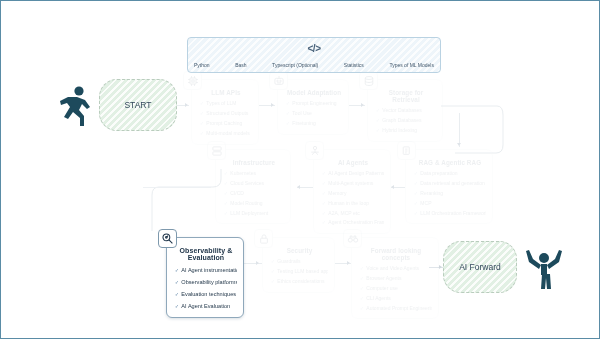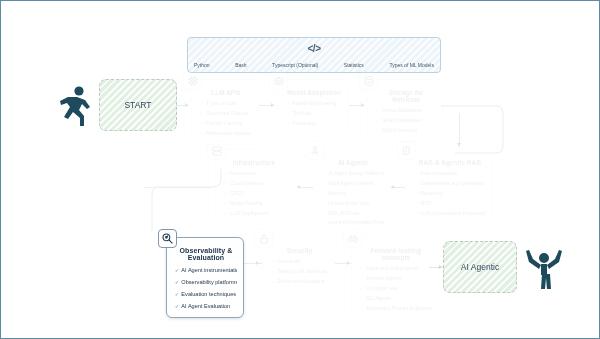--- a/index.html
+++ b/index.html
@@ -88,21 +88,21 @@
     background:#ffffff; border:1px solid #d9e1e8;
     display:flex; align-items:center; justify-content:center;
   }
   .badge svg{ display:block; }
   .card.active .badge{ border:1px solid #7e99ad; }
 
   
   .term{
     position:absolute;
     border:1px dashed #b9ccbd;
-    border-radius:7px;
+    border-radius:18px;
     display:flex; align-items:center; justify-content:center;
     font-size:8.5px; color:#33485c;
   }
   #start-block{ left:98px; top:78px; width:78px; height:52px; }
   #end-block{ left:442px; top:240px; width:74px; height:52px; }
 
   
   .figure{ position:absolute; }
 
   
@@ -174,21 +174,21 @@
     <span>START</span>
   </div>
   <div class="figure" style="left:58px; top:84px;">
     <svg width="34" height="44" viewBox="0 0 34 44" fill="#1d4a5c">
       <circle cx="20" cy="6" r="4.6"></circle>
       <path d="M18 12 L26 15 L31 22 L28 24 L23 19 L20 25 L25 31 L25 41 L21 41 L21 33 L14 27 L9 34 L5 32 L11 22 L8 18 L2 20 L1 16 L9 12 Z"></path>
     </svg>
   </div>
 
   <div id="end-block" class="term hatch-green">
-    <span>AI Agentic</span>
+    <span>AI Forward</span>
   </div>
   <div class="figure" style="left:524px; top:244px;">
     <svg width="38" height="46" viewBox="0 0 38 46" fill="#1d4a5c">
       <circle cx="19" cy="13" r="5"></circle>
       <path d="M16 19 h6 v11 h-6 z"></path>
       <path d="M17 29 l-1 15 h4 l1 -11 l1 11 h4 l-1 -15 z"></path>
       <path d="M16 20 L8 14 L4 5 L1 6 L4 17 L14 24 Z"></path>
       <path d="M22 20 L30 14 L34 5 L37 6 L34 17 L24 24 Z"></path>
     </svg>
   </div>

